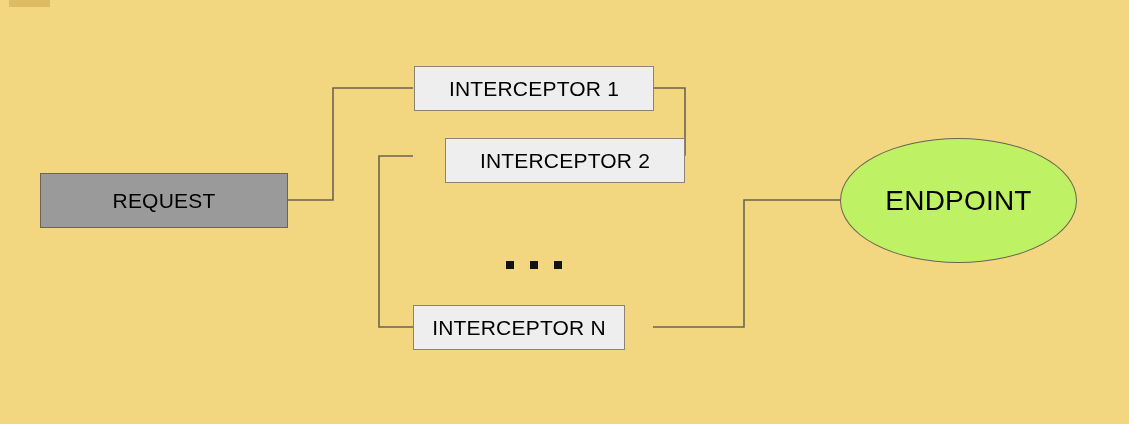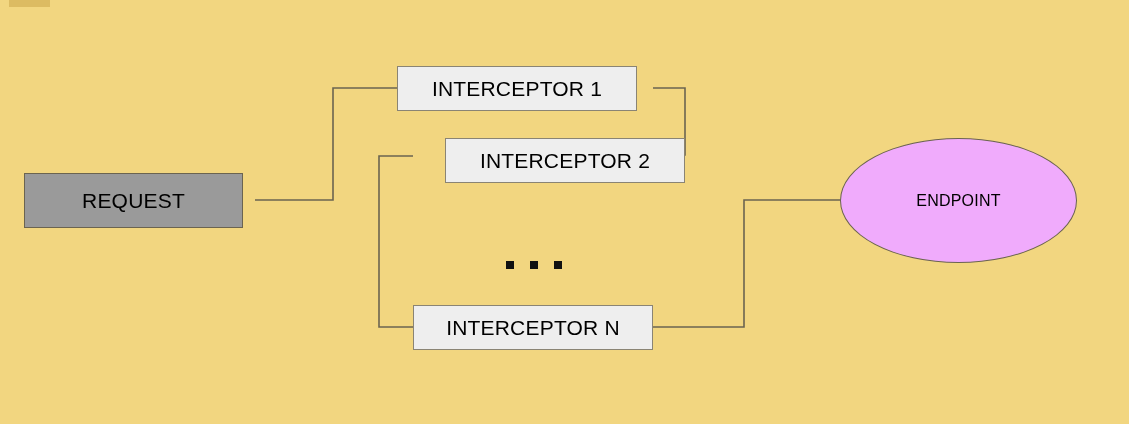--- a/index.html
+++ b/index.html
@@ -41,24 +41,24 @@
     background: #9a9a9a;
     border: 1px solid #6b6450;
     font-size: 21px;
   }
   .node-interceptor {
     background: #eeeeee;
     border: 1px solid #8a8474;
     font-size: 21px;
   }
   .node-endpoint {
-    background: #f0abfc;
+    background: #bef264;
     border: 1px solid #6b6450;
     border-radius: 50%;
-    font-size: 16px;
+    font-size: 28px;
   }
   .ellipsis {
     position: absolute;
     display: flex;
     align-items: center;
     gap: 16px;
   }
   .ellipsis i {
     display: block;
     width: 8px;
@@ -120,27 +120,27 @@
       <path d="M255,200 L333,200 L333,88 L413,88"></path>
 
       <path d="M413,156 L379,156 L379,327 L413,327"></path>
 
       <path d="M653,88 L685,88 L685,155 L653,155"></path>
 
       <path d="M653,327 L744,327 L744,200 L843,200"></path>
     </g>
   </svg>
 
-  <div class="node node-request" style="left:24px; top:173px; width:219px; height:55px;">REQUEST</div>
+  <div class="node node-request" style="left:40px; top:173px; width:248px; height:55px;">REQUEST</div>
 
-  <div class="node node-interceptor" style="left:397px; top:66px; width:240px; height:45px;">INTERCEPTOR 1</div>
+  <div class="node node-interceptor" style="left:414px; top:66px; width:240px; height:45px;">INTERCEPTOR 1</div>
 
   <div class="node node-interceptor" style="left:413px; top:138px; width:240px; height:45px;margin-left:32px;">INTERCEPTOR 2</div>
 
-  <div class="node node-interceptor" style="left:413px; top:305px; width:240px; height:45px;">INTERCEPTOR N</div>
+  <div class="node node-interceptor" style="left:413px; top:305px; width:212px; height:45px;">INTERCEPTOR N</div>
 
   <div class="node node-endpoint" style="left:840px; top:138px; width:237px; height:125px;">ENDPOINT</div>
 
   <div class="ellipsis" style="left:506px; top:261px;">
     <i></i>
     <i></i>
     <i></i>
   </div>
 
 </div>

